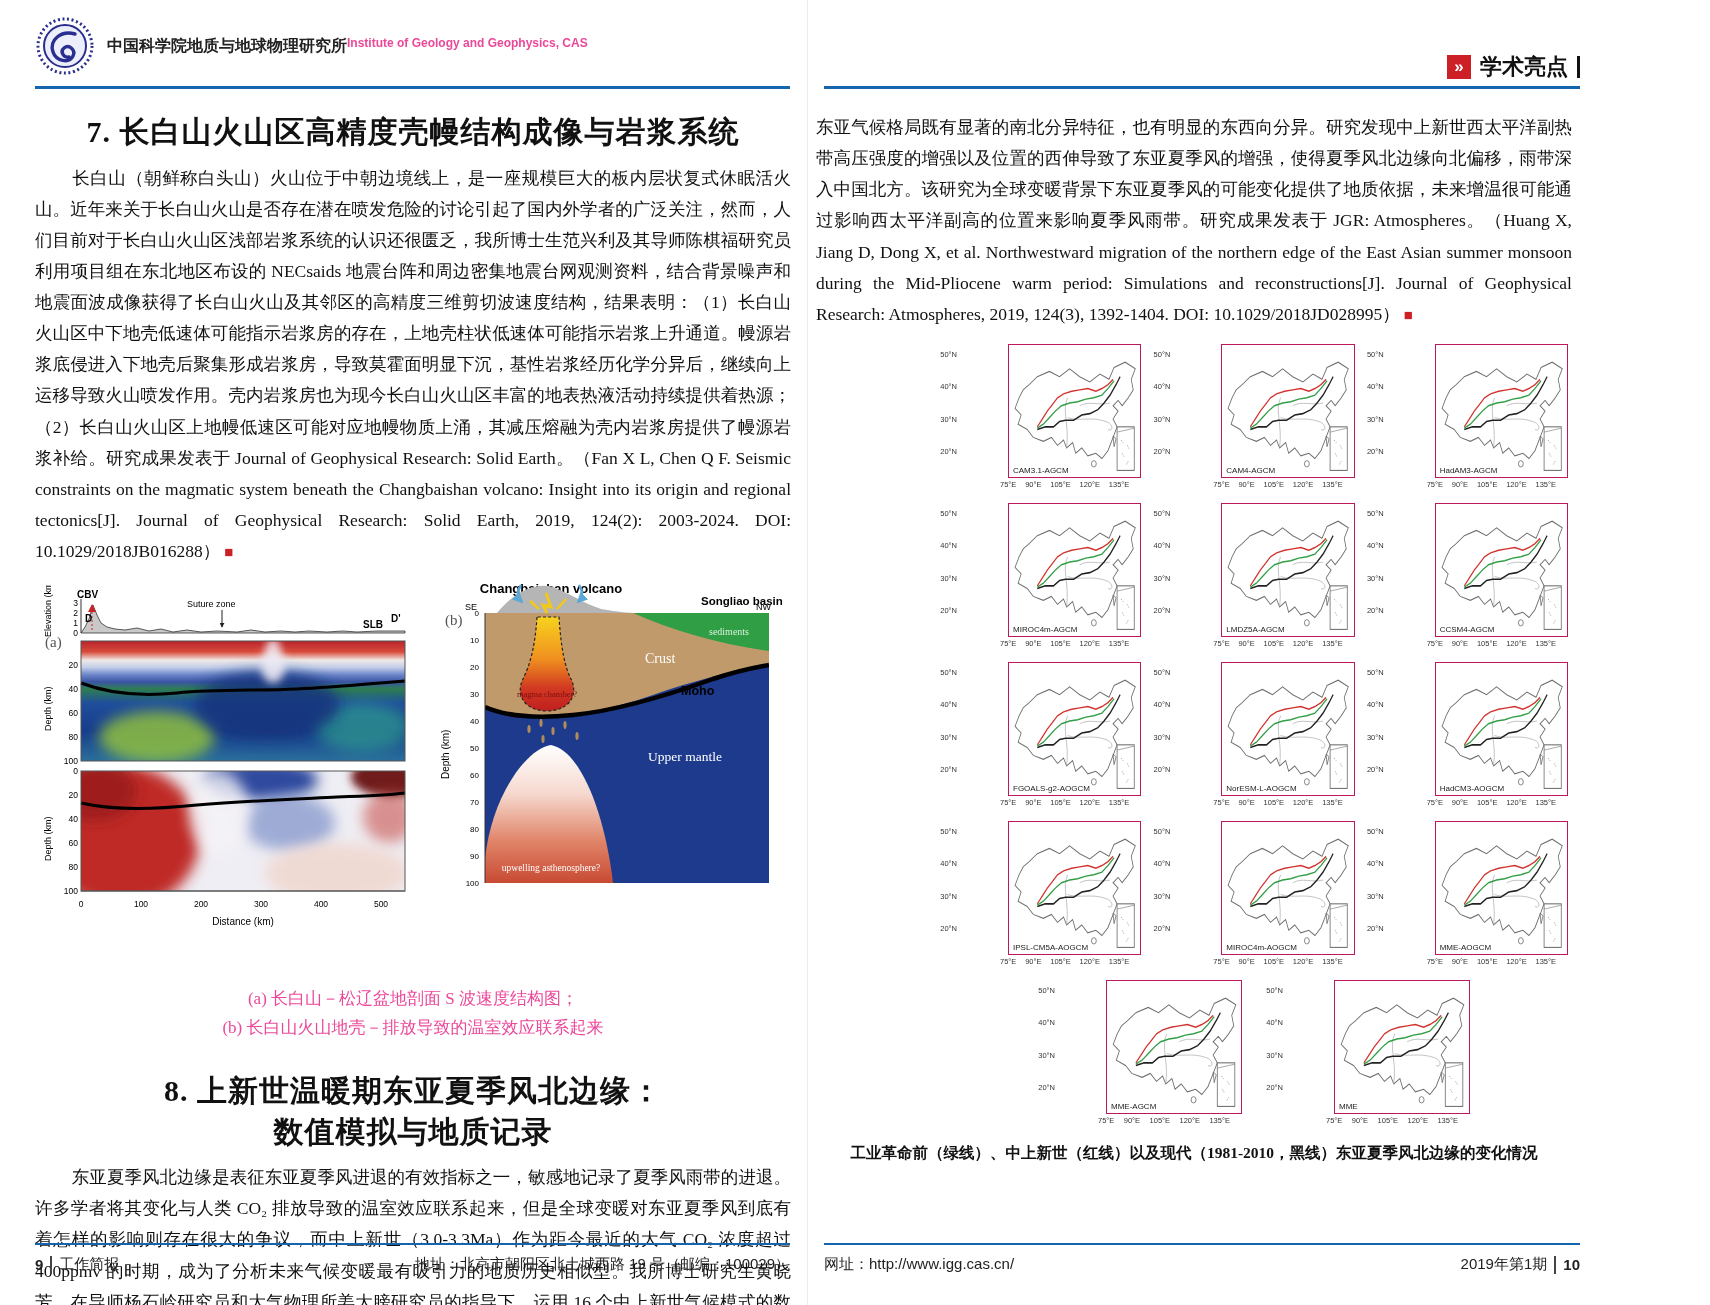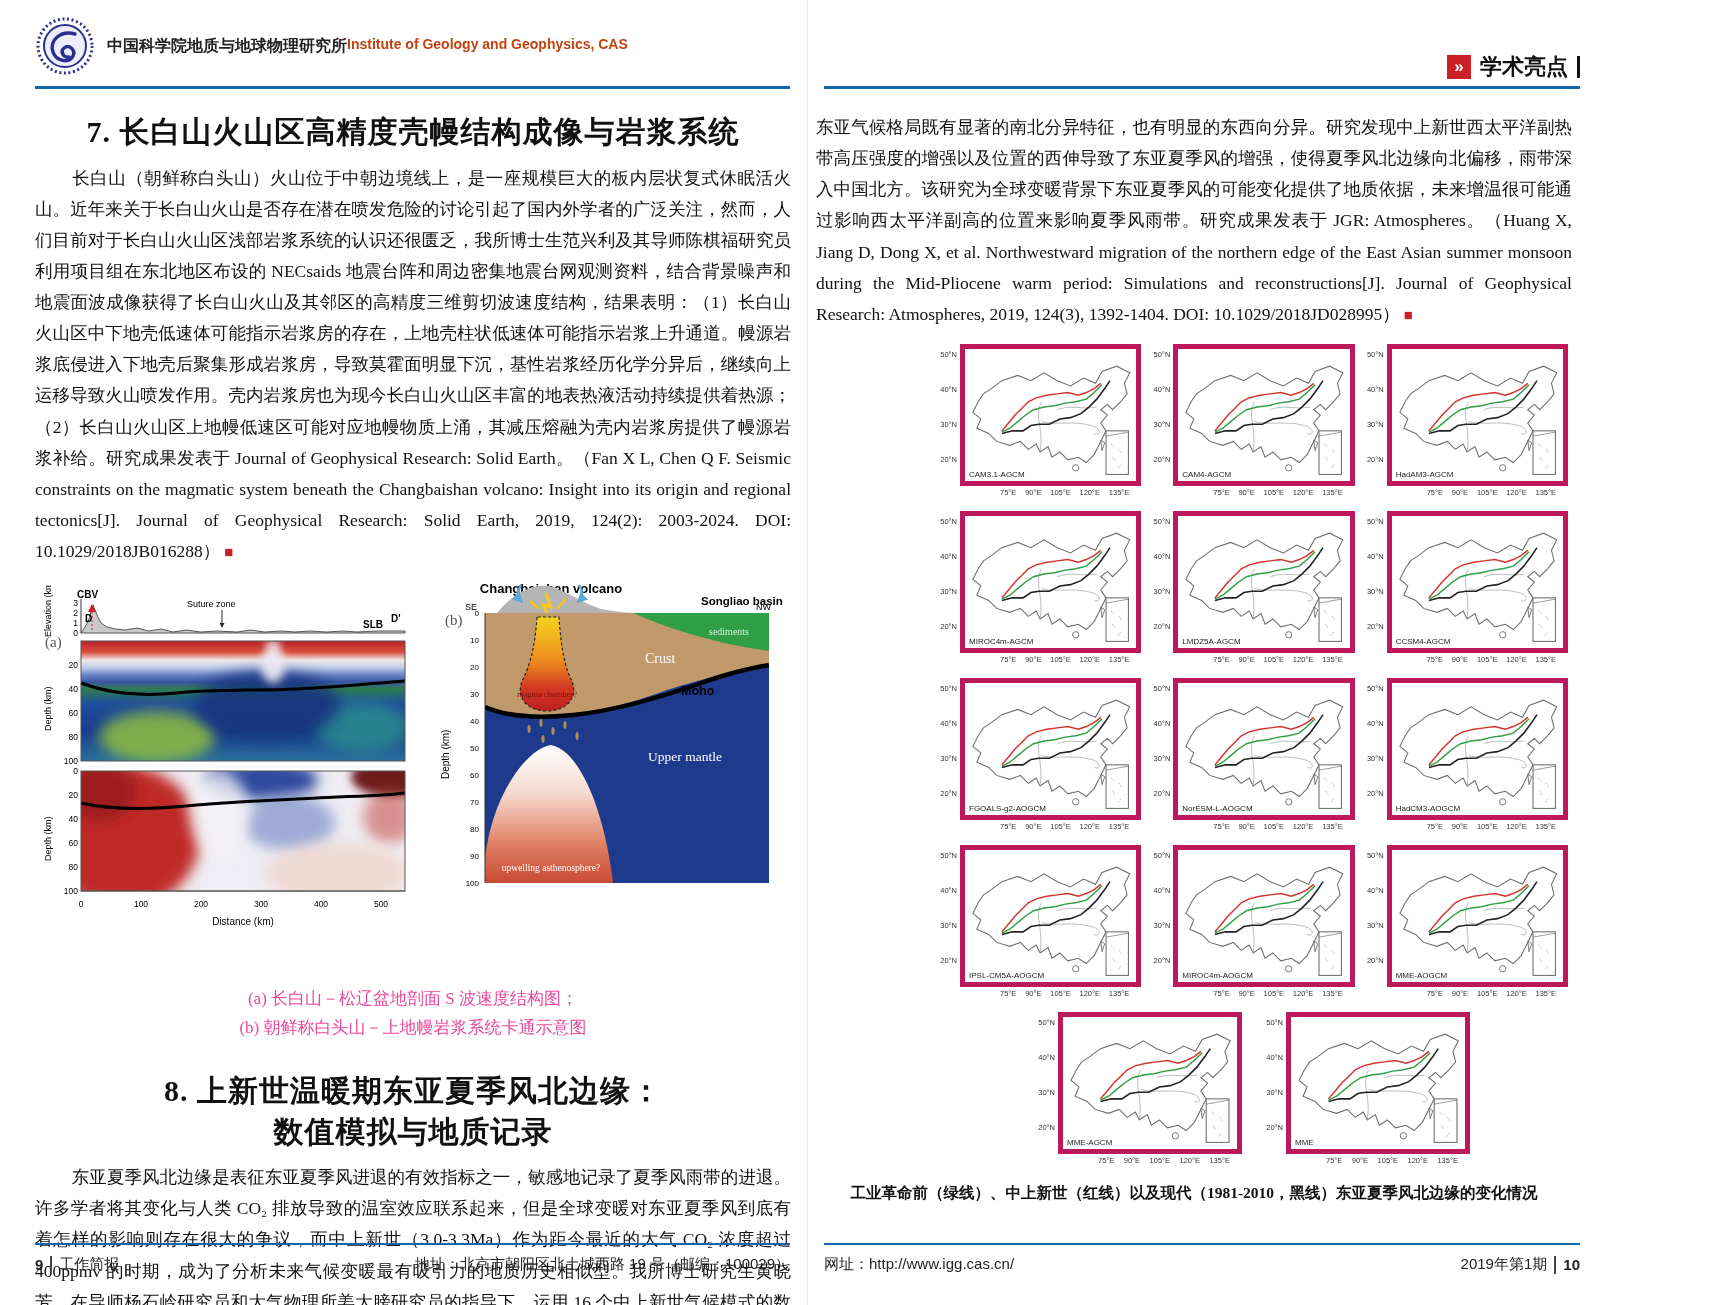--- a/index.html
+++ b/index.html
@@ -4,21 +4,21 @@
 <style>
   html,body{margin:0;padding:0;background:#9a9a9a;}
   .sheet{position:relative;width:1710px;height:1305px;background:#ffffff;
          font-family:"Liberation Serif",serif;color:#111;overflow:hidden;}
   .page-divider{position:absolute;left:807px;top:0;width:1px;height:100%;background:#ececec;}
 
   
   .hdr-left{position:absolute;left:35px;top:16px;display:flex;align-items:center;gap:12px;}
   .org-names{display:flex;flex-direction:row;line-height:1.25;}
   .org-cn{font-family:"Liberation Sans",sans-serif;font-weight:bold;font-size:16px;color:#222;}
-  .org-en{font-family:"Liberation Sans",sans-serif;font-weight:bold;font-size:14px;color:#c2410c;}
+  .org-en{font-family:"Liberation Sans",sans-serif;font-weight:bold;font-size:12px;color:#ec4899;}
   .rule-top{position:absolute;top:86px;height:3px;background:#1565ae;}
   .rule-top.l{left:35px;width:755px;}
   .rule-top.r{left:824px;width:756px;}
   .hdr-right{position:absolute;left:824px;top:52px;width:756px;display:flex;justify-content:flex-end;align-items:center;gap:9px;}
   .tag-box{width:24px;height:24px;background:#cc1f26;color:#fff;display:flex;align-items:center;justify-content:center;
            font-family:"Liberation Sans",sans-serif;font-weight:bold;font-size:17px;}
   .tag-text{font-family:"Liberation Sans",sans-serif;font-weight:bold;font-size:22px;color:#111;}
   .tag-bar{width:3px;height:22px;background:#111;}
 
   
@@ -37,21 +37,21 @@
   .fig-b{position:absolute;left:398px;top:2px;}
   .fig-captions{margin-top:6px;text-align:center;font-size:17px;line-height:1.7;color:#ec4899;}
 
   
   .maps-wrap{width:636px;margin:14px 0 0 116px;display:grid;grid-template-columns:repeat(3,1fr);gap:12px 4px;}
   .map-last-row{grid-column:1 / -1;display:flex;justify-content:center;gap:16px;}
   .map-cell{display:grid;grid-template-columns:28px 1fr;grid-template-rows:1fr 13px;width:100%;}
   .map-last-row .map-cell{width:212px;}
   .lat-ticks{display:flex;flex-direction:column;justify-content:space-between;align-items:flex-end;
              padding:6px 3px 22px 0;font-family:"Liberation Sans",sans-serif;font-size:7.5px;color:#333;}
-  .map-plot{position:relative;border:5px solid #be185d;height:132px;background:#fff;}
+  .map-plot{position:relative;border:1px solid #be185d;height:132px;background:#fff;margin-left:48px;}
   .map-plot svg{position:absolute;inset:0;width:100%;height:100%;}
   .model-label{position:absolute;left:4px;bottom:2px;font-family:"Liberation Sans",sans-serif;font-size:8px;color:#222;}
   .lon-ticks{grid-column:2;display:flex;justify-content:space-between;padding:2px 12px 0 4px;
              font-family:"Liberation Sans",sans-serif;font-size:7.5px;color:#333;margin-left:36px;}
   .maps-caption{margin-top:16px;text-align:center;font-size:15.5px;font-weight:bold;color:#111;}
 
   
   .rule-bot{position:absolute;top:1243px;height:2px;background:#1565ae;}
   .rule-bot.l{left:35px;width:755px;}
   .rule-bot.r{left:824px;width:756px;}
@@ -291,21 +291,21 @@
           <text x="46" y="253" font-size="8" text-anchor="end">80</text>
           <text x="46" y="280" font-size="8" text-anchor="end">90</text>
           <text x="46" y="307" font-size="8" text-anchor="end">100</text>
           <text x="16" y="200" font-size="10" transform="rotate(-90 16 200)">Depth (km)</text>
         </g>
       </svg>
     </div>
 
     <div class="fig-captions">
       <div>(a) 长白山－松辽盆地剖面 S 波速度结构图；</div>
-      <div>(b) 朝鲜称白头山－上地幔岩浆系统卡通示意图</div>
+      <div>(b) 长白山火山地壳－排放导致的温室效应联系起来</div>
     </div>
 
     <div class="sec-title" style="margin-top:28px;">
       <div>8. 上新世温暖期东亚夏季风北边缘：</div>
       <div>数值模拟与地质记录</div>
     </div>
     <p class="para"><span class="indent"></span><span>东亚夏季风北边缘是表征东亚夏季风进退的有效指标之一，敏感地记录了夏季风雨带的进退。许多学者将其变化与人类 CO₂ 排放导致的温室效应联系起来，但是全球变暖对东亚夏季风到底有着怎样的影响则存在很大的争议，而中上新世（3.0-3.3Ma）作为距今最近的大气 CO₂ 浓度超过 400ppmv 的时期，成为了分析未来气候变暖最有吸引力的地质历史相似型。我所博士研究生黄晓芳，在导师杨石岭研究员和大气物理所姜大膀研究员的指导下，运用 16 个中上新世气候模式的数值模拟结果，重建了中上新世和工业革命前东亚夏季风北边缘，并与地质记录重建结果进行了对比，模拟结果显示中上新世温暖期东亚夏季风北边缘相对于工业革命前向北推移了约 150 公里。地质记录重建结果与模式模拟结果较一致，细节上存在着差异。两者均显示上新世东亚夏季风北边缘北移，但与模拟结果显示的显著南北向分异气候格局相比，地质记录显示上新世</span></p>
   </div>
 
   <div class="col r">

